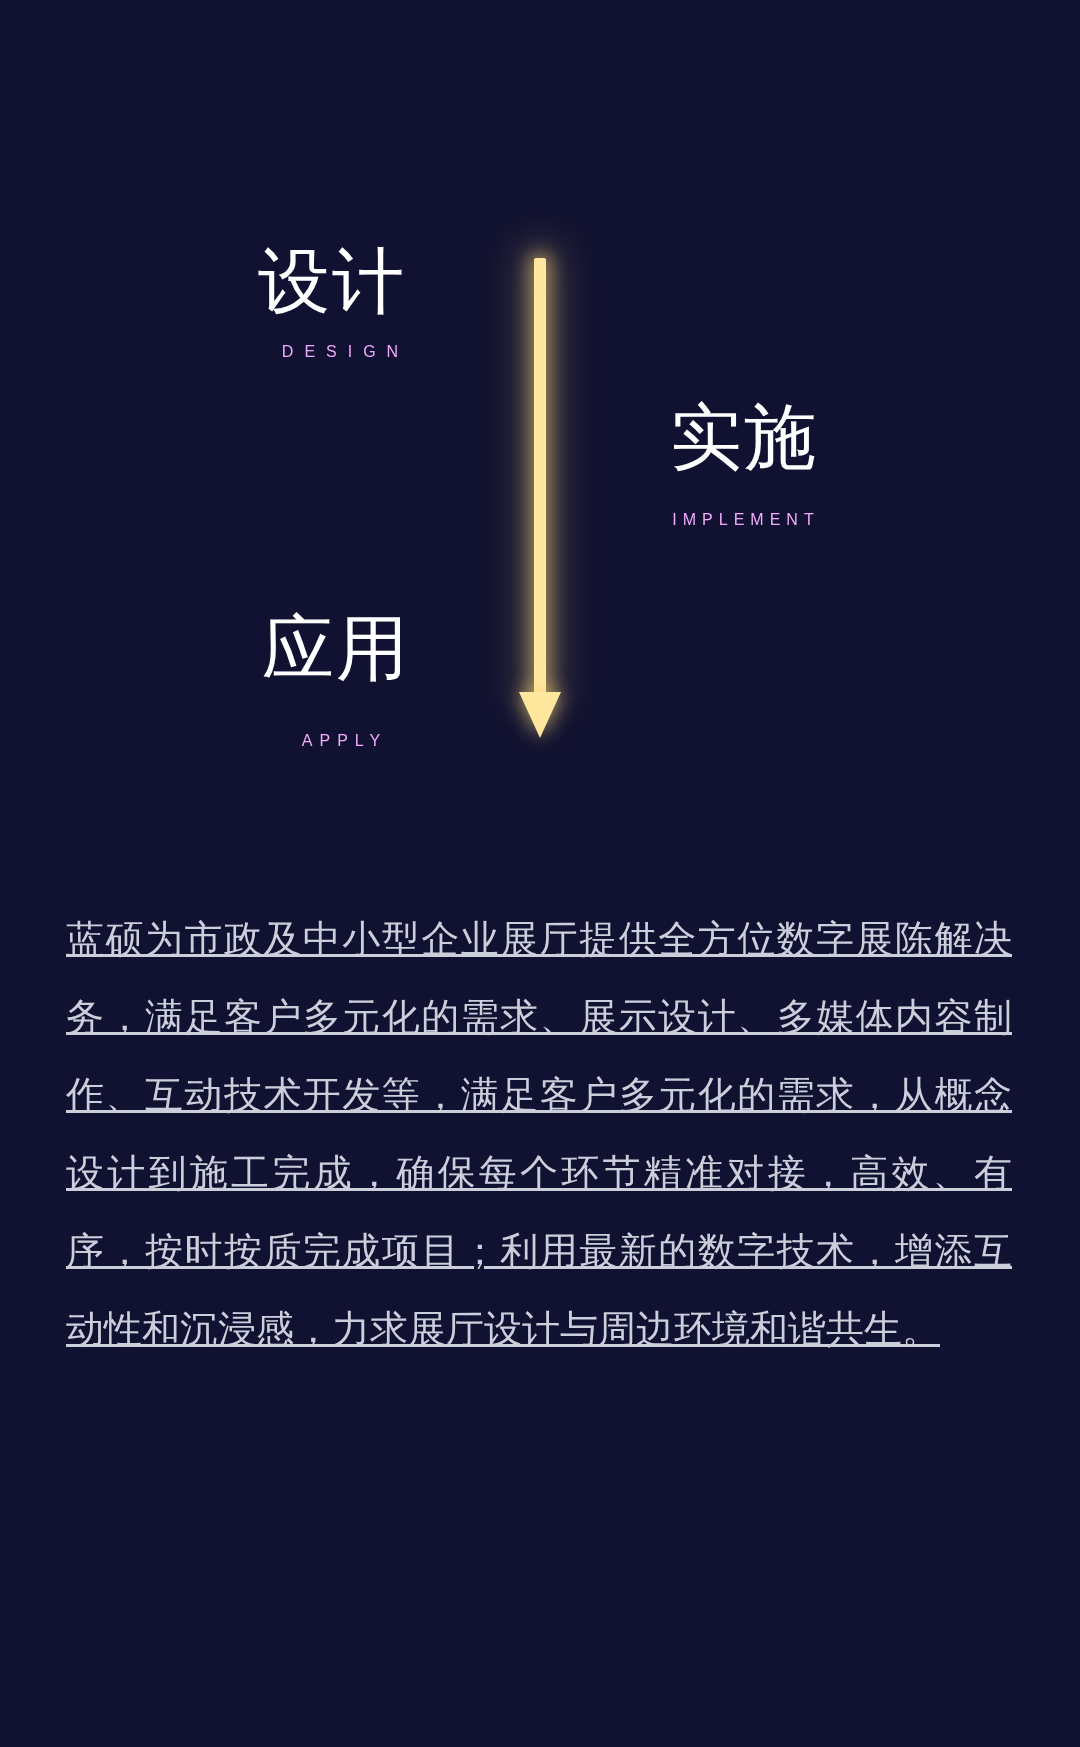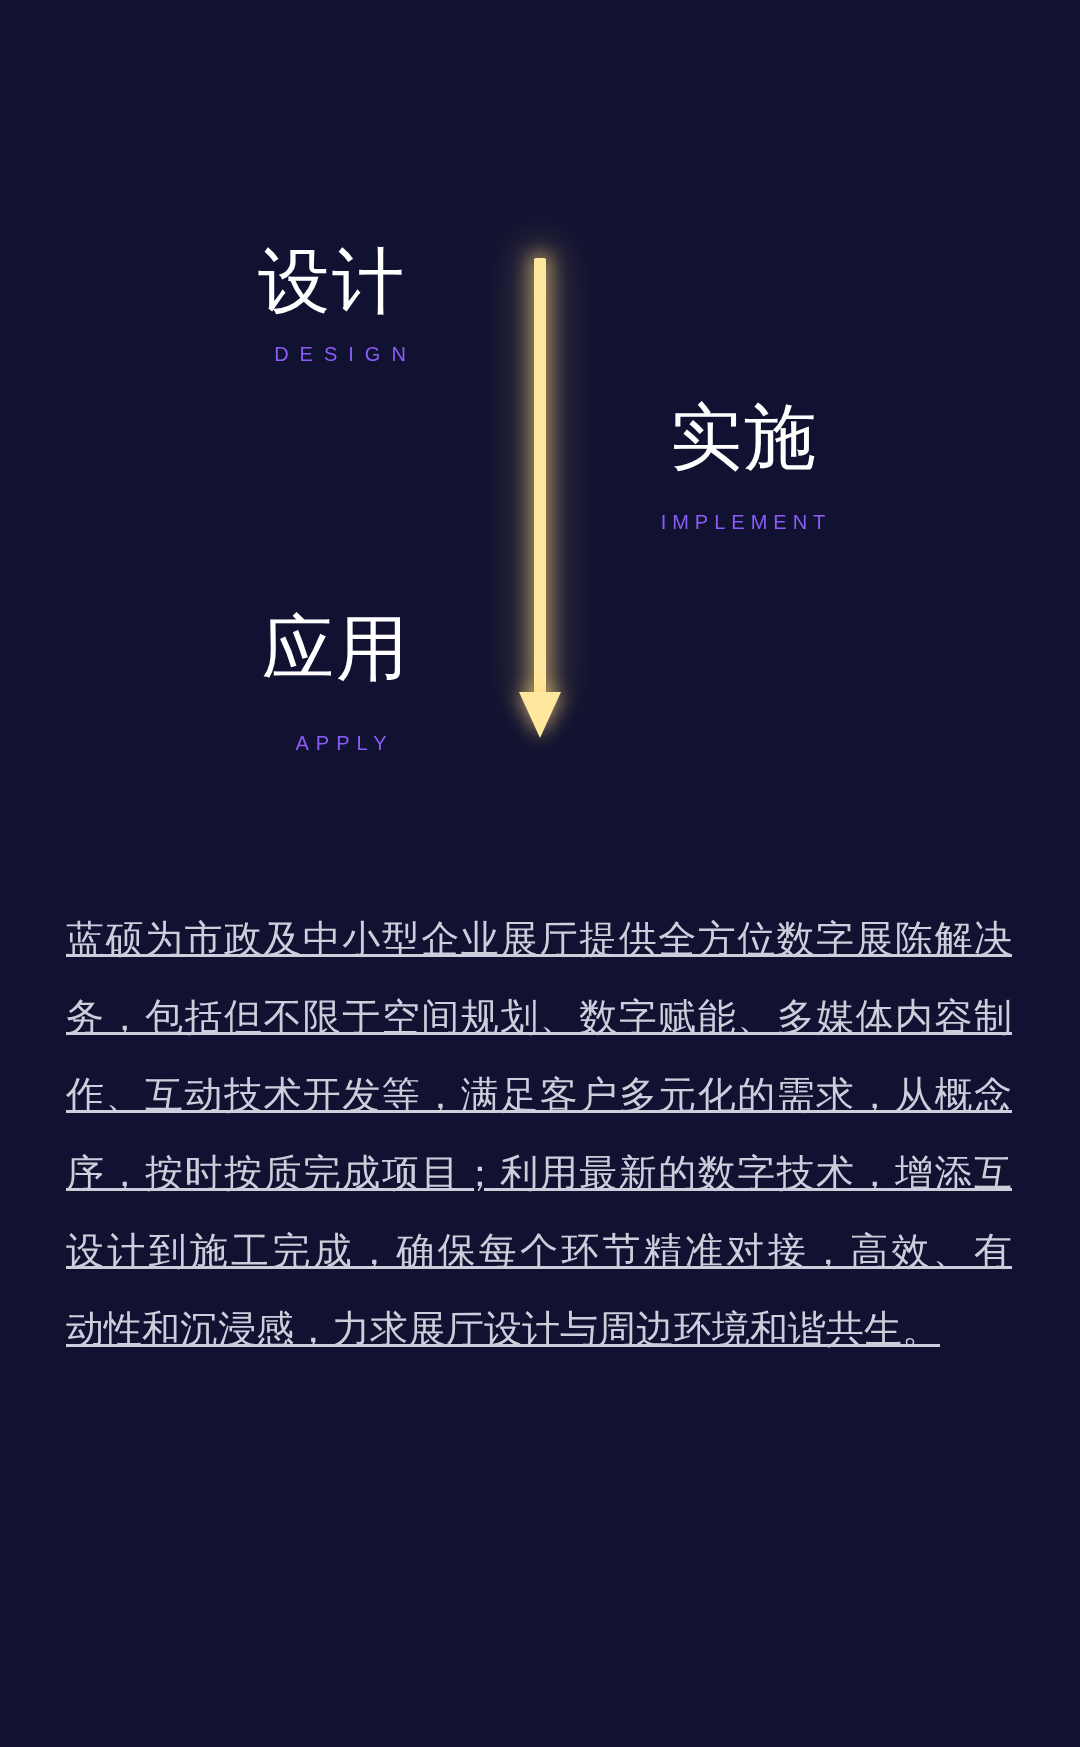--- a/index.html
+++ b/index.html
@@ -27,22 +27,22 @@
     color: #FFFFFF;
     font-family: "Liberation Serif", "DejaVu Serif", serif;
     font-size: 72px;
     line-height: 1;
     letter-spacing: 2px;
     white-space: nowrap;
   }
   .step-sub {
     position: absolute;
     transform: translateX(-50%);
-    color: #8b5cf6;
-    font-size: 20px;
+    color: #f0abfc;
+    font-size: 16px;
     line-height: 1;
     letter-spacing: var(--ls, 8px);
     text-indent: var(--ls, 8px); 
     white-space: nowrap;
   }
 
   
   .arrow-shaft {
     position: absolute;
     left: 534px;
@@ -105,20 +105,20 @@
 
     <div>
       <div class="arrow-shaft"></div>
       <div class="arrow-head"></div>
     </div>
 
   </div>
 
   <div class="paragraph">
     <div class="line">蓝硕为市政及中小型企业展厅提供全方位数字展陈解决</div>
-    <div class="line">务，包括但不限于空间规划、数字赋能、多媒体内容制</div>
+    <div class="line">务，满足客户多元化的需求、展示设计、多媒体内容制</div>
     <div class="line">作、互动技术开发等，满足客户多元化的需求，从概念</div>
+    <div class="line">设计到施工完成，确保每个环节精准对接，高效、有</div>
     <div class="line">序，按时按质完成项目；利用最新的数字技术，增添互</div>
-    <div class="line">设计到施工完成，确保每个环节精准对接，高效、有</div>
     <div class="line last">动性和沉浸感，力求展厅设计与周边环境和谐共生。</div>
   </div>
 
 </div>
 
 </body></html>

